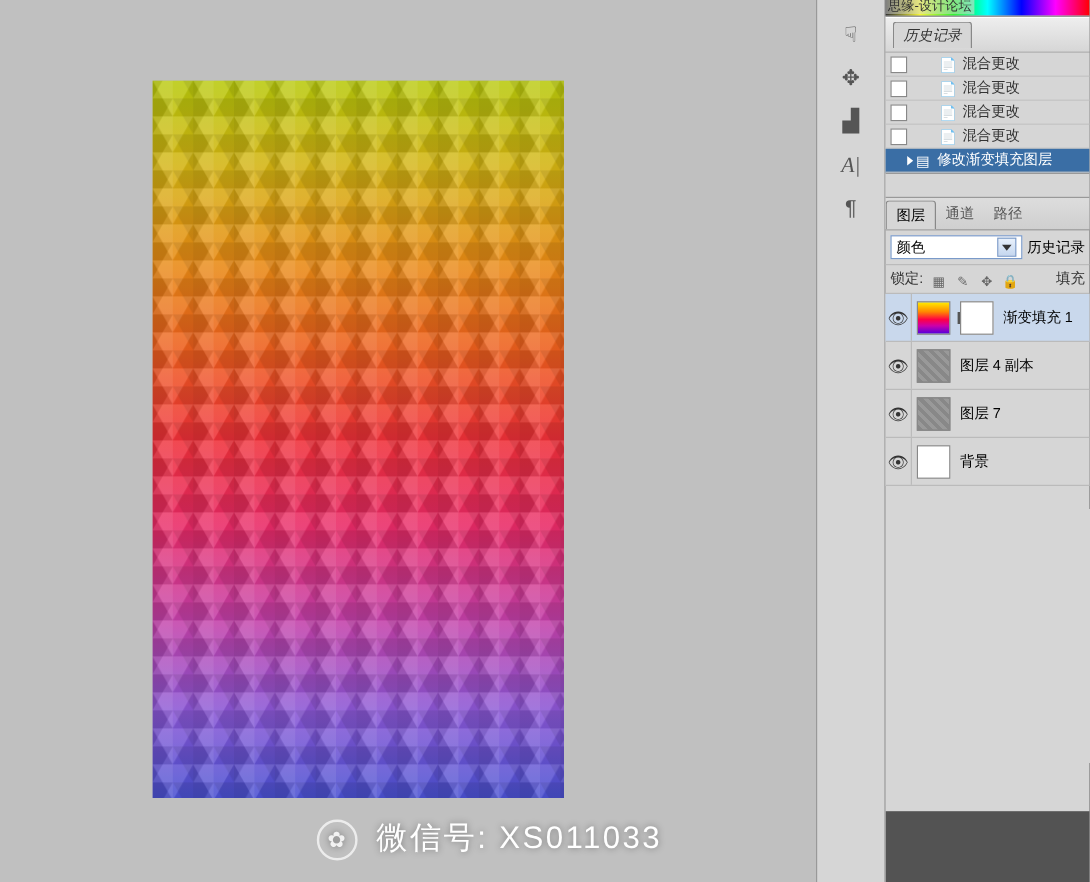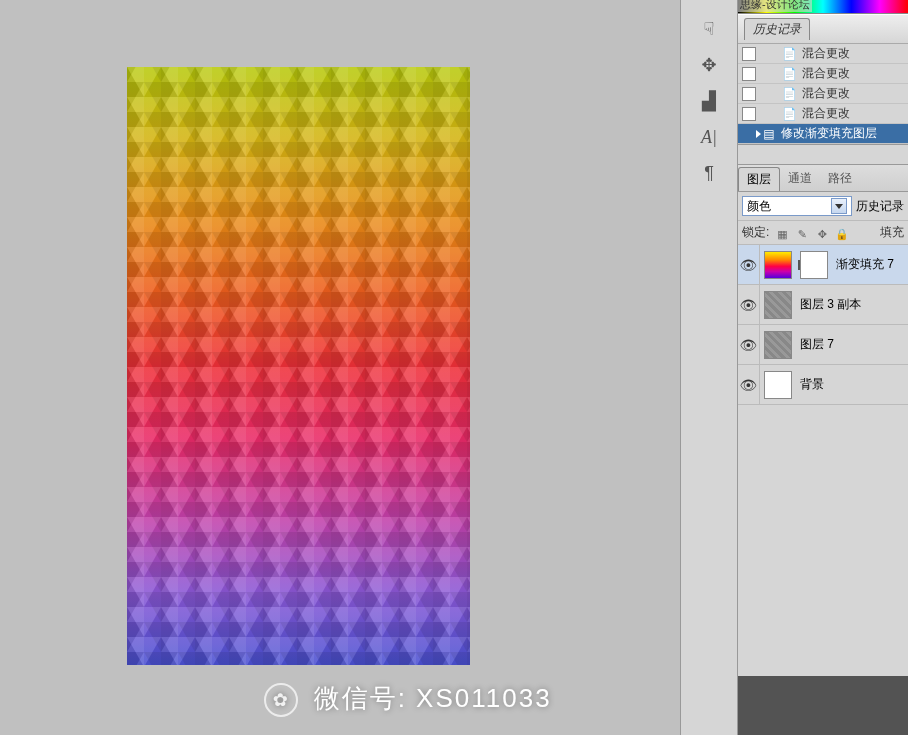--- a/index.html
+++ b/index.html
@@ -388,28 +388,28 @@
     <span style="margin-left:auto">填充</span>
   </div>
 
   <div class="layers-list">
     <div class="layer-item selected">
       <div class="eye-col">
           <span class="eye-icon">👁</span>
         </div>
       <div class="layer-thumb gradient"></div>
       <div class="layer-thumb mask"></div>
-      <span class="layer-name">渐变填充 7</span>
+      <span class="layer-name">渐变填充 1</span>
     </div>
     <div class="layer-item">
       <div class="eye-col">
           <span class="eye-icon">👁</span>
         </div>
       <div class="layer-thumb gray"></div>
-      <span class="layer-name">图层 3 副本</span>
+      <span class="layer-name">图层 4 副本</span>
     </div>
     <div class="layer-item">
       <div class="eye-col">
           <span class="eye-icon">👁</span>
         </div>
       <div class="layer-thumb gray"></div>
       <span class="layer-name">图层 7</span>
     </div>
     <div class="layer-item">
       <div class="eye-col">

